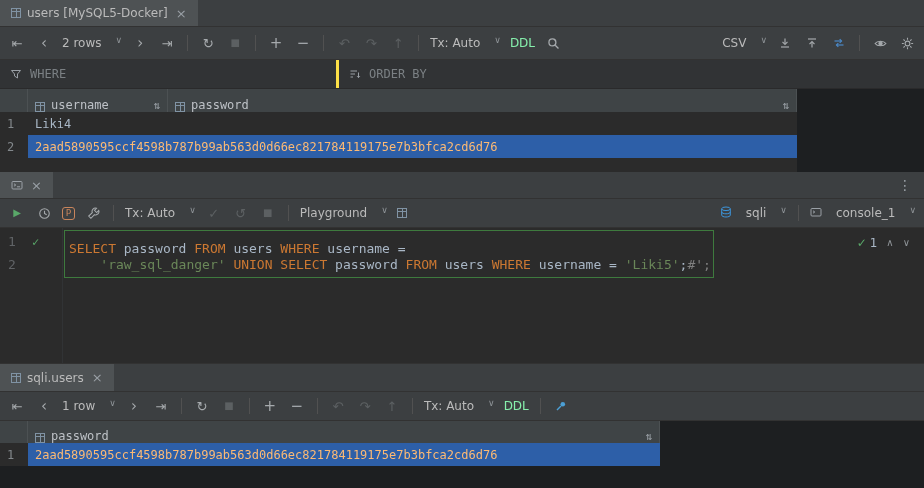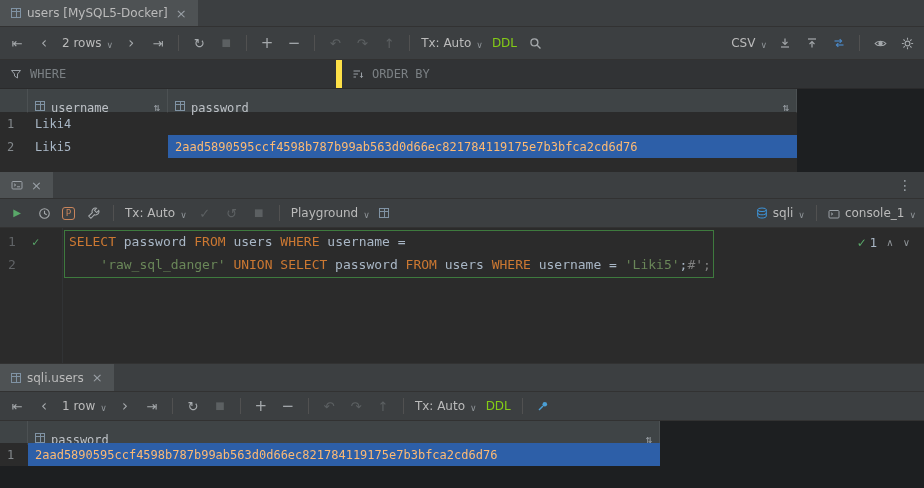--- a/index.html
+++ b/index.html
@@ -15,39 +15,39 @@
 
   .toolbar{background:#3c3f41;display:flex;align-items:center;padding:0 8px;gap:9px;border-bottom:1px solid #323232}
   .tb-top{height:33px}
   .tb-sm{height:29px}
   .ico{color:#a6aaad;display:inline-flex;align-items:center;justify-content:center;
        width:18px;height:18px;font-size:13px;line-height:1;cursor:default;flex:none}
   .ico.big{font-size:15px}
   .ico.small{font-size:10px}
   .dim{color:#5c6062 !important}
   .sep{width:1px;height:16px;background:#515151;margin:0 2px;flex:none}
-  .dd{display:flex;align-items:flex-end;gap:5px;color:#bbbbbb;white-space:nowrap}
+  .dd{display:flex;align-items:flex-start;gap:14px;color:#bbbbbb;white-space:nowrap}
   .chev{font-size:9px;color:#8f9498;line-height:1}
   .right-group{margin-left:auto;display:flex;align-items:center;gap:9px}
   .green{color:#59a869 !important}
 
   
   .filterbar{height:29px;background:#313335;display:flex;border-bottom:1px solid #2a2a2b}
   .fhalf{display:flex;align-items:center;gap:8px;padding:0 10px;color:#7b8084;
          font-family:"DejaVu Sans Mono",monospace}
   .fhalf.left{flex:0 0 336px}
-  .fhalf.rightf{flex:1;border-left:6px solid #fde047}
+  .fhalf.rightf{flex:1;border-left:3px solid #fde047}
 
   
   .gridzone{display:flex}
   .grid{display:flex;flex-direction:column}
   .void{flex:1;background:#1d1f21}
   .grid-header{height:23px;background:#3f4446;display:flex;align-items:stretch;
     font-family:"DejaVu Sans Mono",monospace;color:#bdc1c6}
-  .hcell{display:flex;align-items:flex-start;gap:6px;padding:12px 7px;border-right:1px solid rgba(255,255,255,.07)}
+  .hcell{display:flex;align-items:flex-end;gap:6px;padding:0 7px;border-right:1px solid rgba(255,255,255,.07)}
   .gut{width:28px;flex:none;padding-left:8px;color:#83888c}
   .flex1{flex:1}
   .sort{margin-left:auto;color:#9aa0a6;font-size:11px}
   .grid-row{height:23px;display:flex;align-items:stretch;font-family:"DejaVu Sans Mono",monospace;color:#a9b7c6}
   .cell{display:flex;align-items:center;padding:0 7px;white-space:pre;overflow:hidden}
   .sel{background:#2d5fa8;color:#fdba74}
   .grid-filler{flex:1;background:#2b2b2b}
 
   
   .editor{position:relative;height:135px;background:#2b2b2b;
@@ -63,21 +63,21 @@
   .result-nav .chev{font-size:10px}
 
   
   .tico{width:10px;height:10px;border:1px solid #8093a4;position:relative;flex:none}
   .tico::before{content:"";position:absolute;left:0;right:0;top:2px;height:1px;background:#8093a4}
   .tico::after{content:"";position:absolute;top:0;bottom:0;left:4px;width:1px;background:#8093a4}
   .pico{width:13px;height:13px;border-radius:3px;border:1px solid #c9855c;color:#c9855c;
     font-size:9px;display:flex;align-items:center;justify-content:center;flex:none}
   svg{flex:none}
   .bottom-void{height:22px;background:#1d1f21}
-  .txt-btn{color:#84cc16}
+  .txt-btn{color:#86efac}
 </style>
 </head>
 <body>
 
 <div>
 
   <div class="tabbar">
     <div class="tab active">
       <span class="tico"></span>
       <span>users [MySQL5-Docker]</span>
@@ -203,21 +203,20 @@
           <span>password</span>
           <span class="sort">⇅</span>
         </div>
       </div>
       <div class="grid-row">
         <div class="cell gut">1</div>
         <div class="cell" style="width:140px">Liki4</div>
       </div>
       <div class="grid-row">
         <div class="cell gut">2</div>
-        <div class="cell" style="width:140px">Liki5</div>
         <div class="cell flex1 sel">2aad5890595ccf4598b787b99ab563d0d66ec821784119175e7b3bfca2cd6d76</div>
       </div>
       <div class="grid-filler"></div>
     </div>
     <div class="void"></div>
   </div>
 
   <div class="tabbar">
     <div class="tab active">
       <svg width="12" height="12" viewBox="0 0 12 12">
@@ -287,21 +286,21 @@
       </div>
     </div>
   </div>
 
   <div class="editor">
     <div class="gutter-line"></div>
     <div class="stmt-box"></div>
     <div class="lnum" style="top:2px">1</div>
     <div class="lnum" style="top:25px">2</div>
     <span class="gcheck">✓</span>
-    <div class="codeline" style="top:2px"><span class="tok-kw">SELECT</span><span class="tok-id"> password </span><span class="tok-kw">FROM</span><span class="tok-id"> users </span><span class="tok-kw">WHERE</span><span class="tok-id"> username =</span></div>
+    <div class="codeline" style="top:9px"><span class="tok-kw">SELECT</span><span class="tok-id"> password </span><span class="tok-kw">FROM</span><span class="tok-id"> users </span><span class="tok-kw">WHERE</span><span class="tok-id"> username =</span></div>
     <div class="codeline" style="top:25px"><span class="tok-id">    </span><span class="tok-str">'raw_sql_danger'</span><span class="tok-id"> </span><span class="tok-kw">UNION SELECT</span><span class="tok-id"> password </span><span class="tok-kw">FROM</span><span class="tok-id"> users </span><span class="tok-kw">WHERE</span><span class="tok-id"> username = </span><span class="tok-str">'Liki5'</span><span class="tok-id">;</span><span class="tok-cmt">#';</span></div>
     <div class="result-nav">
       <span class="green">✓</span>
       <span style="color:#a9b7c6;margin-left:-6px">1</span>
       <span class="chev">∧</span>
       <span class="chev">∨</span>
     </div>
   </div>
 
   <div class="tabbar" style="height:29px;border-top:1px solid #323232">

